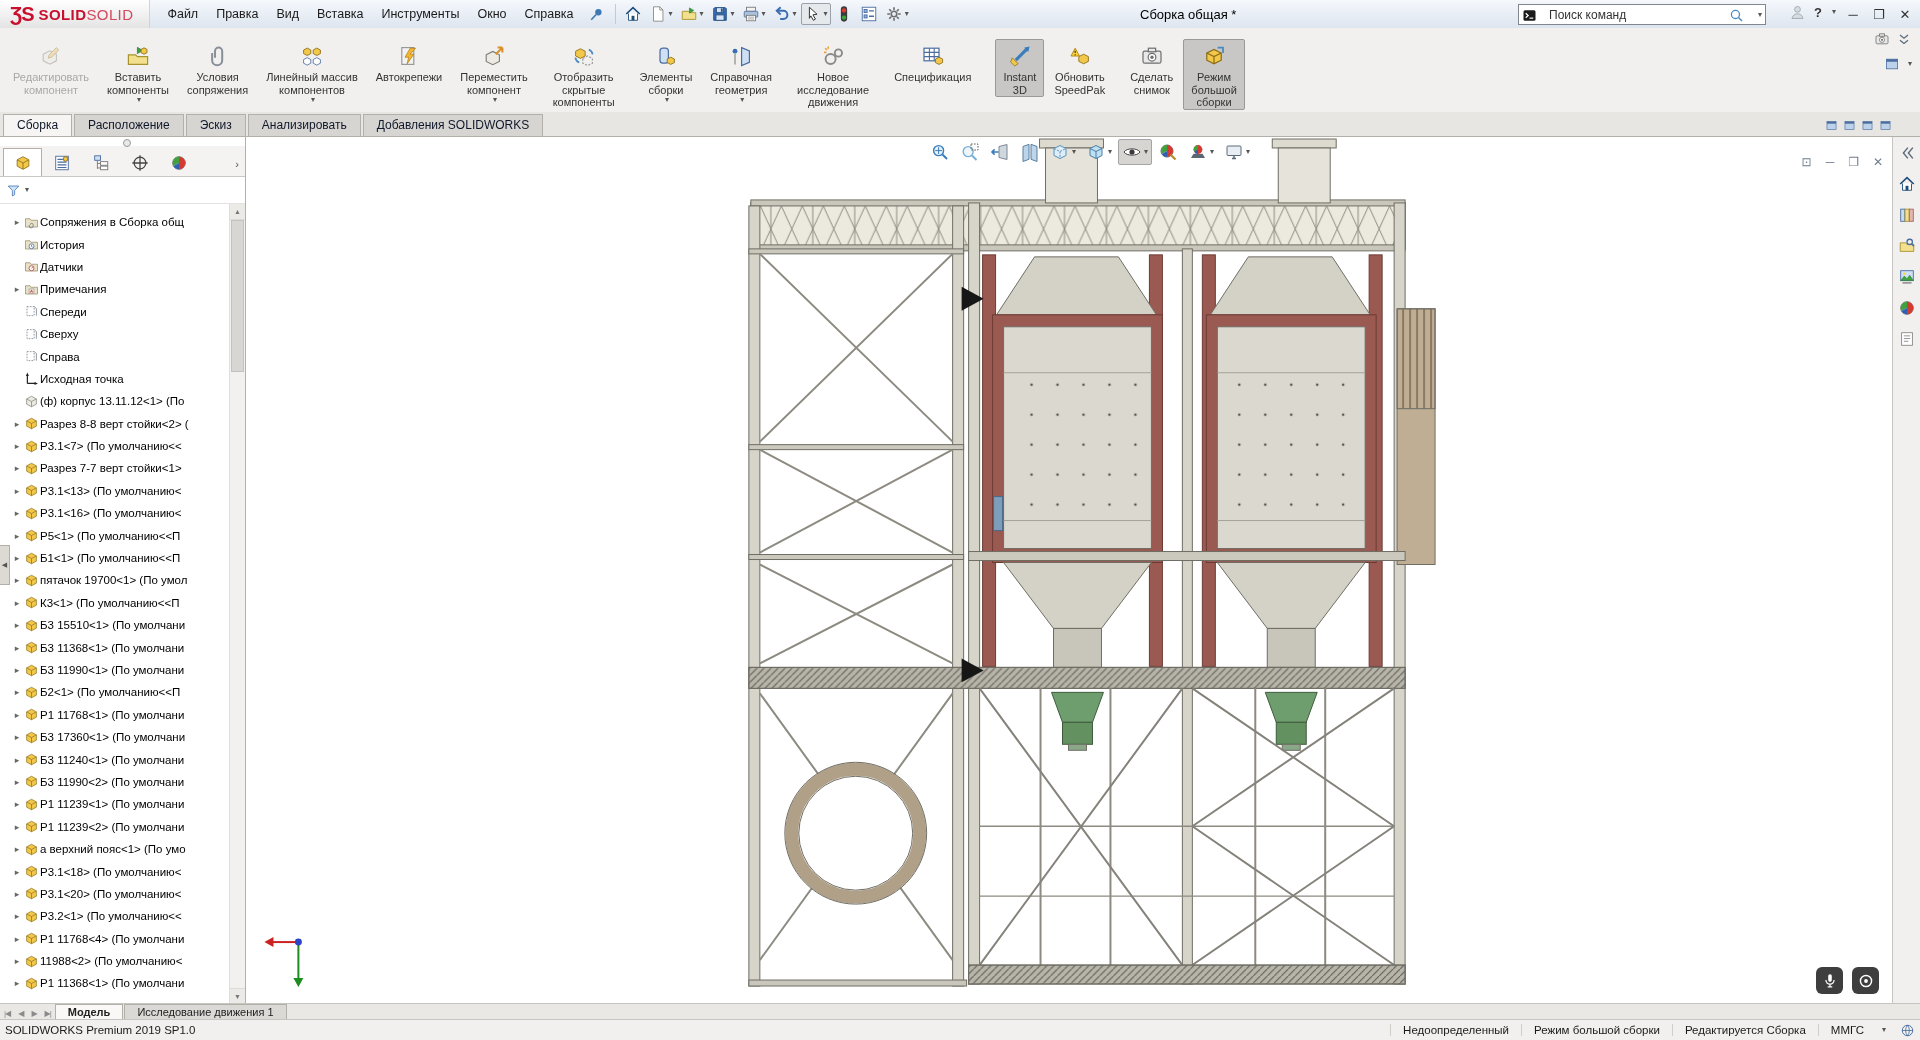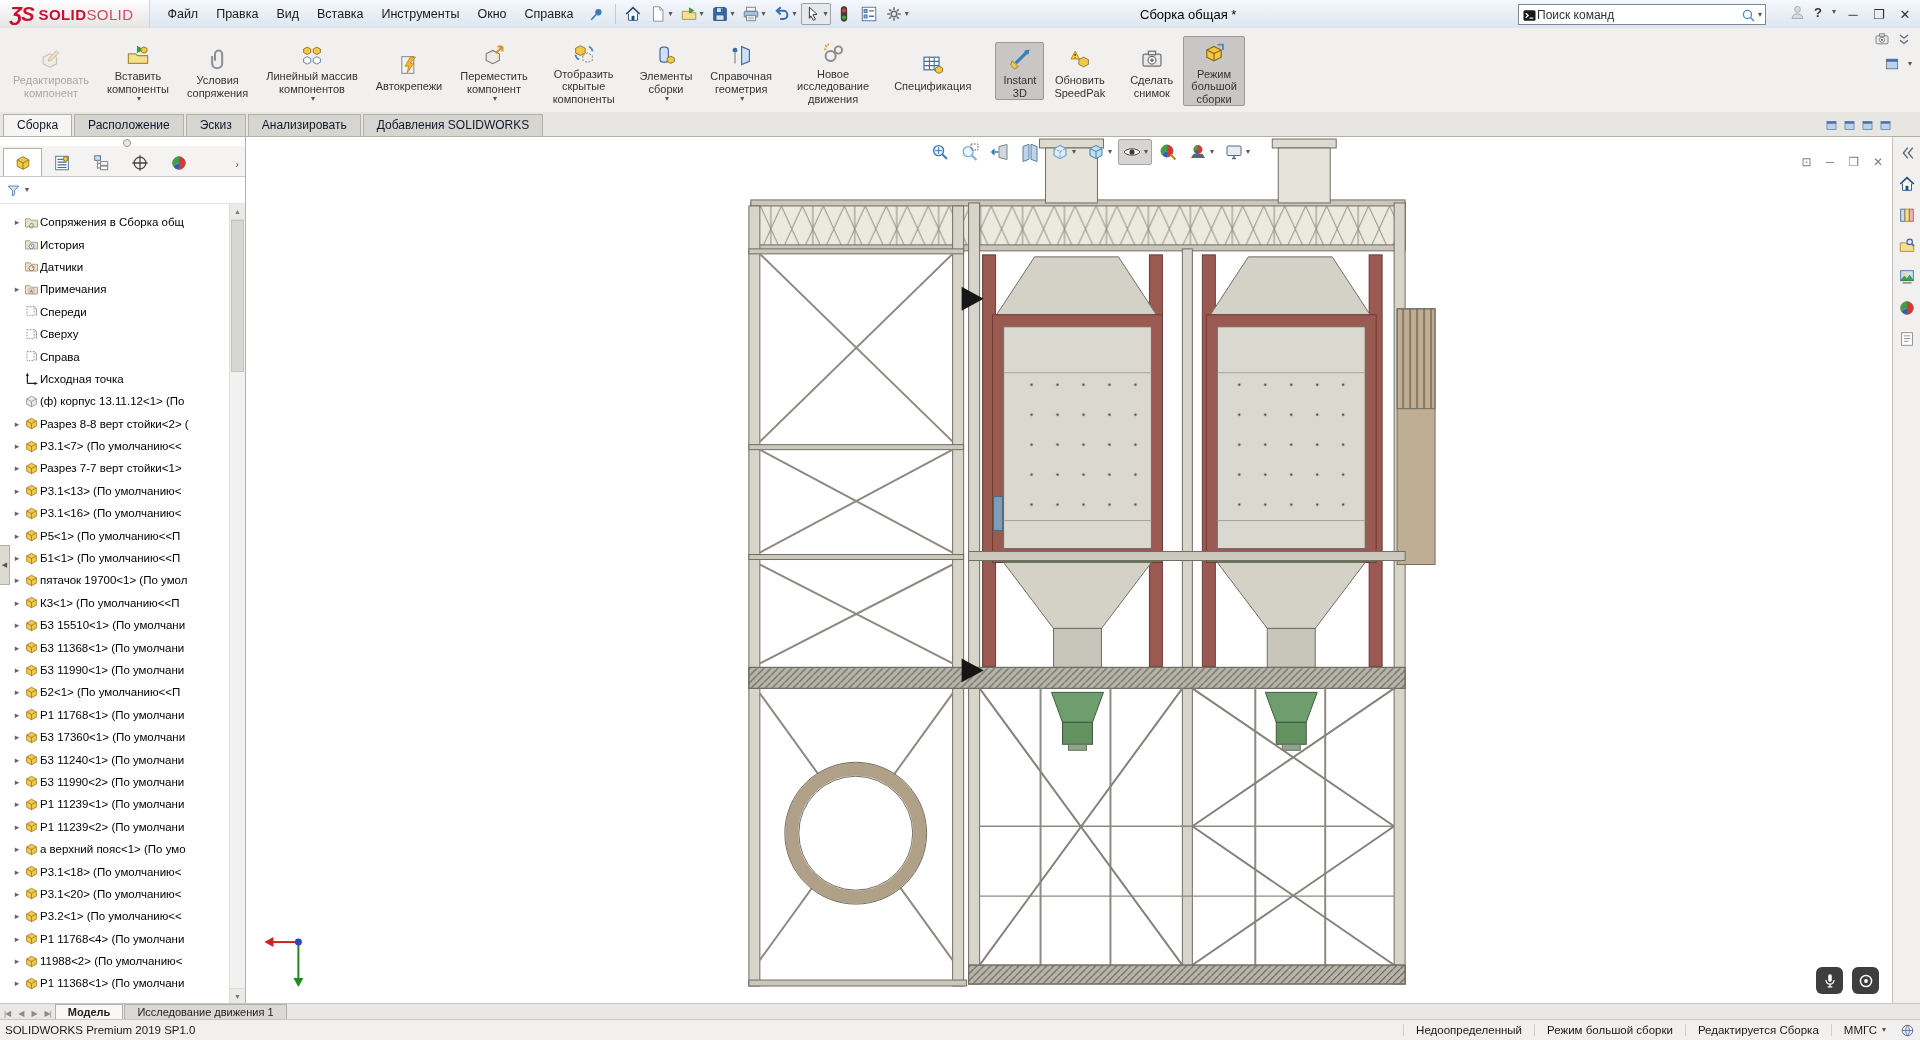--- a/index.html
+++ b/index.html
@@ -7,42 +7,42 @@
        font-family:"Liberation Sans",sans-serif;-webkit-font-smoothing:antialiased}
   .ic{display:inline-block;vertical-align:middle;flex:none}
   .dd{font-size:8px;color:#555;margin-left:2px;line-height:8px}
 
   
   #titlebar{position:absolute;top:0;left:0;right:0;height:28px;
     background:linear-gradient(#f5f8fc,#dde5ef);border-bottom:1px solid #b9c3cf;
     display:flex;align-items:center}
   #logo{display:flex;align-items:center;height:100%;padding:0 16px 0 10px;
     background:linear-gradient(#ffffff,#e4e4e4);border-right:1px solid #cdd4dc}
-  #logo .ds{color:#c8102e;font-weight:bold;font-style:italic;font-size:20px;margin-right:5px;letter-spacing:-1px}
+  #logo .ds{color:#c8102e;font-weight:bold;font-size:20px;margin-right:5px;letter-spacing:-1px}
   #logo .solid{color:#c8102e;font-weight:bold;font-size:15px;letter-spacing:.4px}
   #logo .works{color:#d5485d;font-size:15px;letter-spacing:.4px}
   #menus{display:flex;align-items:center;margin-left:8px}
   .menu{font-size:12.5px;color:#1a1a1a;padding:4px 9px;cursor:default}
   #pin{margin:0 6px}
   .vsep{width:1px;height:20px;background:#c2cad4;margin:0 5px}
   #quickbar{display:flex;align-items:center;gap:1px}
   .qbtn{display:flex;align-items:center;padding:1px 2px;border:1px solid transparent;border-radius:2px}
   .qbtn.boxed{border-color:#9aa1a9;background:#e6e9ec}
   #title-center{position:absolute;left:1140px;width:220px;text-align:left;font-size:13px;color:#000}
   #searchbox{position:absolute;right:154px;top:4px;width:240px;height:19px;background:#fff;
-    border:1px solid #82878d;display:flex;align-items:center;padding:0 3px;gap:0}
+    border:1px solid #82878d;display:flex;align-items:center;padding:0 3px;gap:12px}
   #searchbox .ph{flex:1;font-size:12px;color:#333}
   #acct{position:absolute;right:84px;top:3px;display:flex;align-items:center;gap:8px}
   #acct .q{font-size:13px;font-weight:bold;color:#333}
   #winbtns{position:absolute;right:2px;top:0;height:28px;display:flex;align-items:center}
   #winbtns span{width:26px;text-align:center;font-size:13px;color:#333}
 
   
   #ribbon{position:absolute;top:28px;left:0;right:0;height:84px;background:#f1f0ee;
-    border-bottom:1px solid #cccbc8;display:flex;align-items:center;padding:1px 2px 0 4px}
+    border-bottom:1px solid #cccbc8;display:flex;align-items:flex-start;padding:11px 2px 0 4px}
   .rbtn{display:flex;flex-direction:column;align-items:center;padding:4px 7px 0;
     font-size:11px;color:#333;text-align:center;border:1px solid transparent;border-radius:2px;margin:0 1px}
   .rbtn .rlbl{white-space:pre-line;line-height:12.5px;margin-top:3px}
   .rbtn.dis{color:#a8a8a5}
   .rbtn.dis .ic{opacity:.4}
   .rbtn.act{background:#c8c7c5;border-color:#999}
   .rsep{width:1px;background:#d6d5d2;margin:3px 3px 5px}
   #ribcorner{position:absolute;top:31px;right:8px;display:flex;flex-direction:column;gap:9px;align-items:flex-end}
   #ribcorner .row{display:flex;align-items:center;gap:6px}
 
@@ -100,21 +100,21 @@
     border-top:1px solid #c6c5c1;display:flex;align-items:flex-end;font-size:11px}
   .nav{color:#8a8a8a;font-size:8px;padding:0 4px 2px;letter-spacing:-1px}
   .btab{padding:1px 12px 2px;background:#dbd9d6;border:1px solid #b2b0a8;border-bottom:none;margin-right:1px;color:#222}
   .btab.active{background:#f9f8f6;font-weight:bold}
 
   
   #statusbar{position:absolute;left:0;right:0;bottom:0;height:20px;background:#f1f0ee;
     border-top:1px solid #c6c5c1;display:flex;align-items:center;font-size:11.5px;color:#1a1a1a;padding:0 5px}
   #statusbar .sleft{flex:1}
   .sitem{padding:0 12px;border-left:1px solid #cfcec9;height:14px;line-height:14px}
-  #sunits{padding:0 8px 0 12px;border-left:1px solid #cfcec9;display:flex;align-items:center;gap:3px}
+  #sunits{padding:0 8px 0 12px;border-left:1px solid #cfcec9;display:flex;align-items:center;gap:16px}
 </style>
 </head>
 <body>
 
 <div id="titlebar">
   <div id="logo">
     <span class="ds">ƷS</span>
     <span class="solid">SOLID</span>
     <span class="works">SOLID</span>
   </div>

